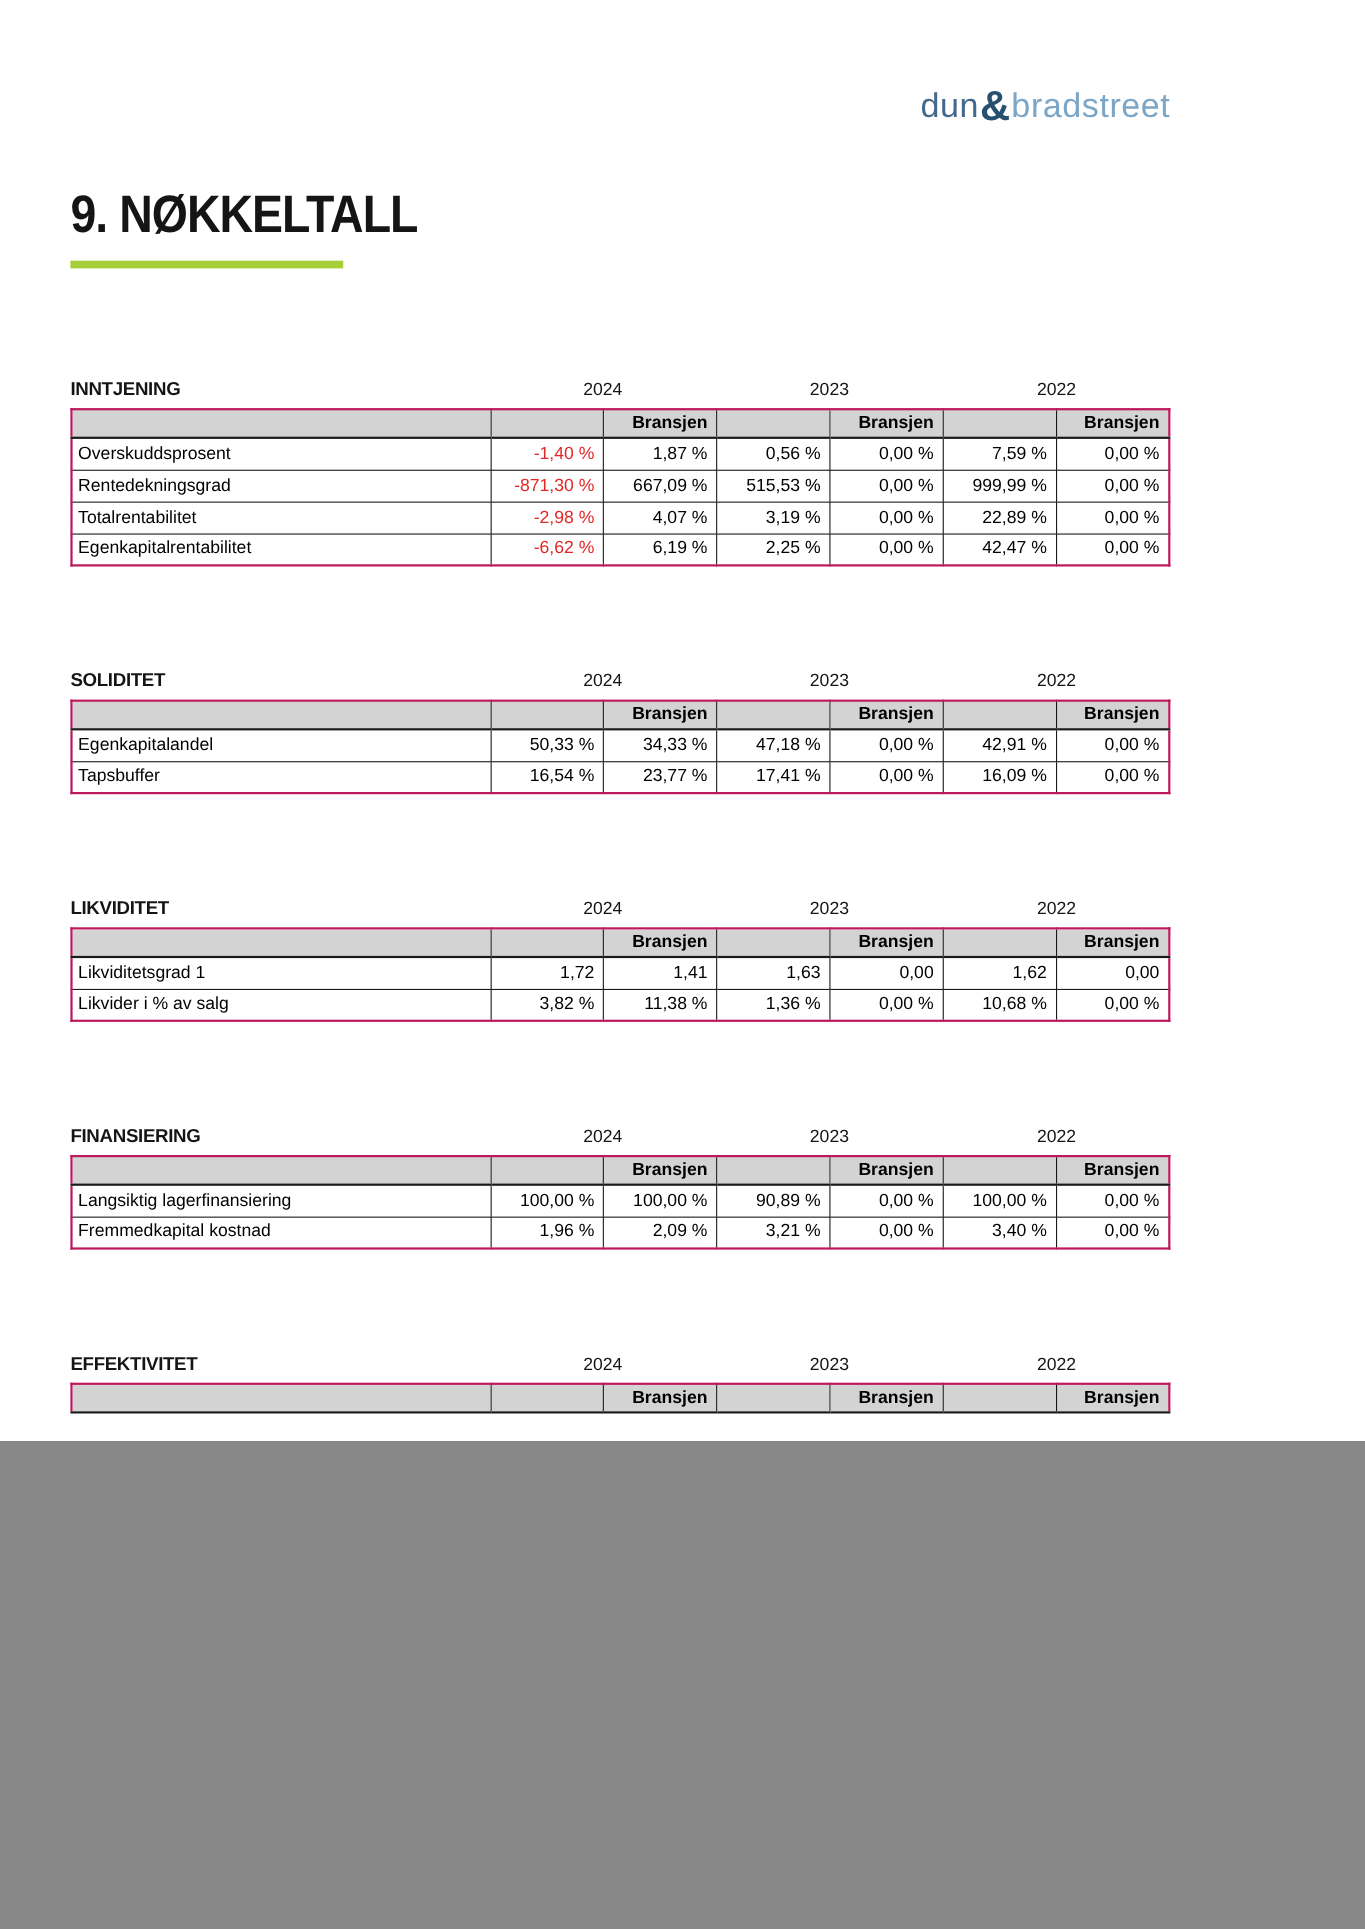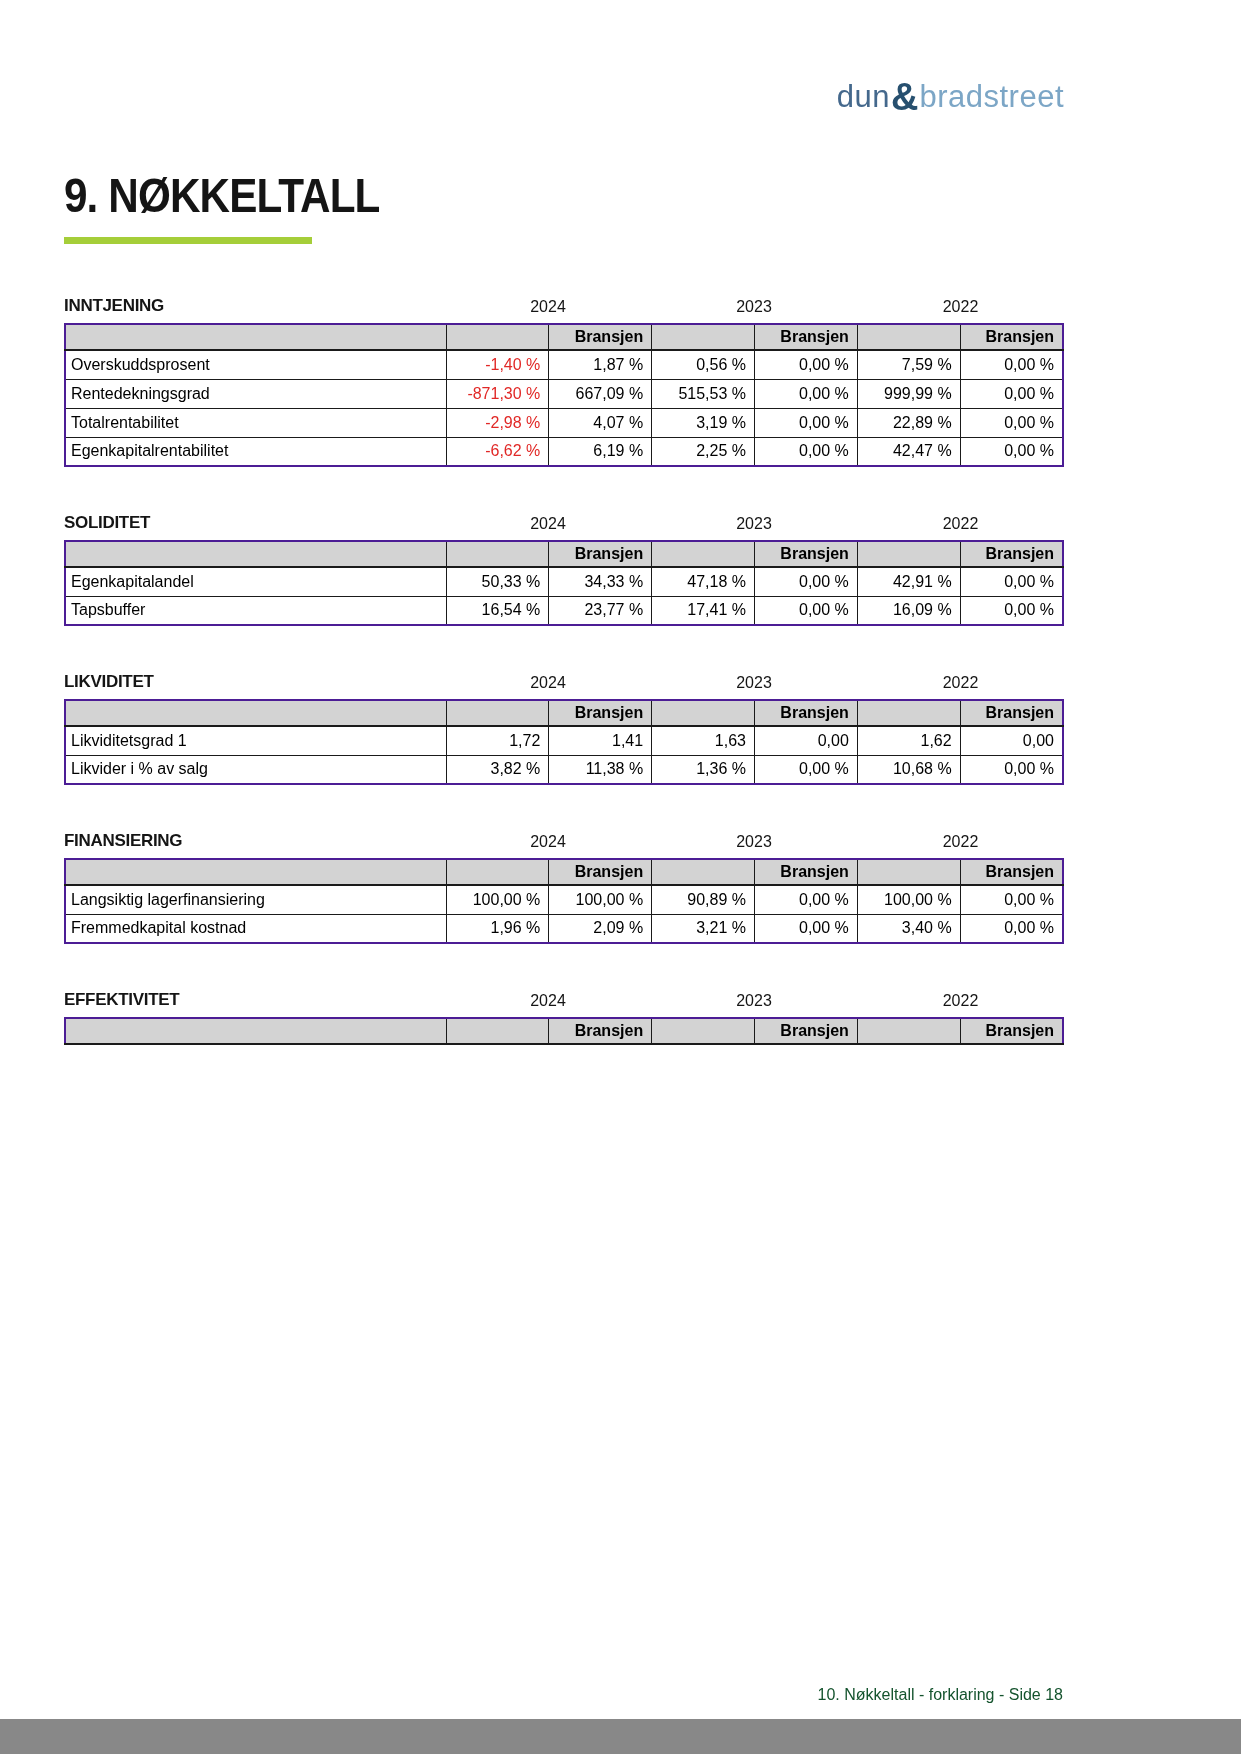--- a/index.html
+++ b/index.html
@@ -1,20 +1,20 @@
 <!DOCTYPE html>
 <html><head>
 <meta charset="utf-8">
 <style>
   * { margin: 0; padding: 0; box-sizing: border-box; }
   html, body { background: #888; }
   .page {
     position: relative;
     width: 1241px;
-    height: 1719px;
+    height: 1310px;
     margin: 0 auto;
     background: #ffffff;
     font-family: "Liberation Sans", sans-serif;
     color: #000;
     overflow: hidden;
   }
   .content {
     position: absolute;
     left: 64px;
     top: 0;
@@ -70,33 +70,34 @@
     display: grid;
     grid-template-columns: 381px 206px 206px 207px;
     align-items: end;
     margin-bottom: 7px;
   }
   .section-title {
     font-size: 17px;
     font-weight: bold;
     letter-spacing: -0.3px;
     color: #151515;
+    margin-top: 48px;
   }
   .year-label {
     text-align: center;
     font-size: 16px;
     font-weight: normal;
     color: #151515;
   }
   
   table.kpi {
     width: 1000px;
     border-collapse: collapse;
     table-layout: fixed;
-    border: 2px solid #4c1d95;
+    border: 2px solid #be185d;
     font-size: 16px;
   }
   table.kpi td {
     border: 1px solid #1a1a1a;
     padding: 0 8px;
     height: 29px;
     white-space: nowrap;
     overflow: hidden;
   }
   table.kpi tr.head td {

